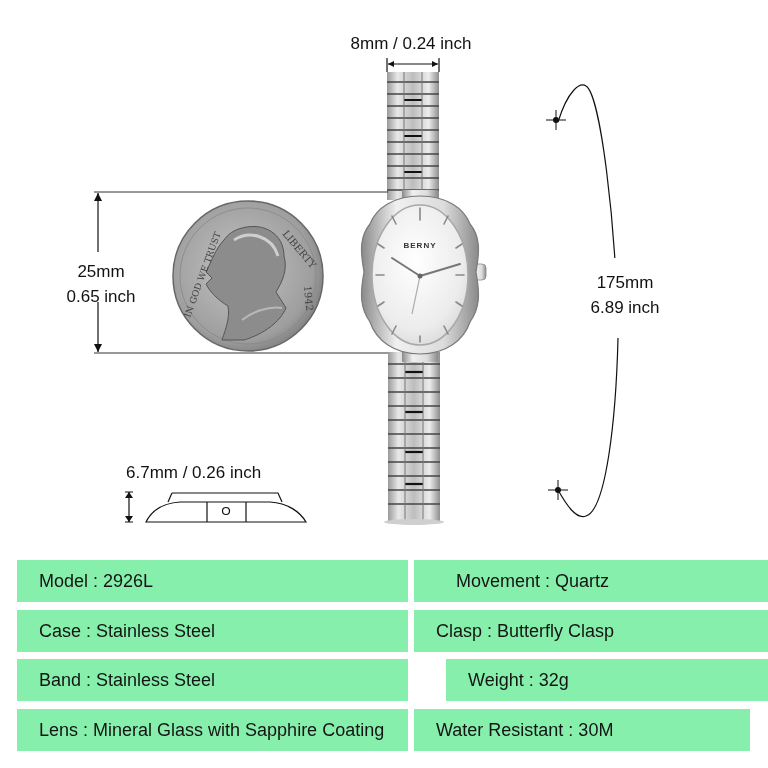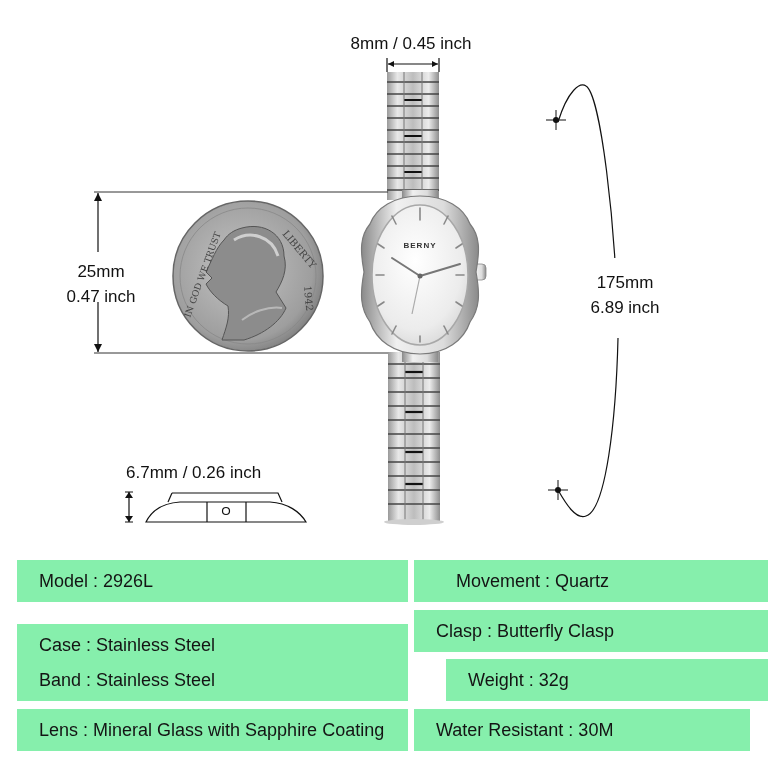--- a/index.html
+++ b/index.html
@@ -7,21 +7,21 @@
   body { position: relative; font-family: "Liberation Sans", "DejaVu Sans", sans-serif; color: #111; }
   .abs { position: absolute; }
   .dim-label { font-size: 17px; color: #111; white-space: nowrap; }
   .center { text-align: center; }
   .spec-row { position: absolute; height: 42px; background: #86efac; display: flex; align-items: center; padding-left: 22px; font-size: 18px; color: #141414; }
   svg { position: absolute; overflow: visible; }
 </style>
 </head>
 <body>
 
-<div class="abs dim-label center" style="left:336px; top:34px; width:150px;">8mm / 0.45 inch</div>
+<div class="abs dim-label center" style="left:336px; top:34px; width:150px;">8mm / 0.24 inch</div>
 <svg style="left:385px;top:58px" width="56" height="14">
   <line x1="2" y1="0" x2="2" y2="14" stroke="#111" stroke-width="1.2"></line>
   <line x1="54" y1="0" x2="54" y2="14" stroke="#111" stroke-width="1.2"></line>
   <line x1="3" y1="6" x2="53" y2="6" stroke="#111" stroke-width="1.2"></line>
   <polygon points="3,6 9,3 9,9" fill="#111"></polygon>
   <polygon points="53,6 47,3 47,9" fill="#111"></polygon>
 </svg>
 
 <svg style="left:386px;top:72px" width="54" height="128">
   <defs>
@@ -147,21 +147,21 @@
 
 <svg style="left:90px;top:190px" width="300" height="166">
   <line x1="4" y1="2" x2="298" y2="2" stroke="#333" stroke-width="1"></line>
   <line x1="4" y1="163" x2="298" y2="163" stroke="#333" stroke-width="1"></line>
   <line x1="8" y1="3" x2="8" y2="62" stroke="#111" stroke-width="1.2"></line>
   <line x1="8" y1="112" x2="8" y2="162" stroke="#111" stroke-width="1.2"></line>
   <polygon points="8,3 4,11 12,11" fill="#111"></polygon>
   <polygon points="8,162 4,154 12,154" fill="#111"></polygon>
 </svg>
 <div class="abs dim-label center" style="left:46px; top:262px; width:110px;">25mm</div>
-<div class="abs dim-label center" style="left:46px; top:287px; width:110px;">0.47 inch</div>
+<div class="abs dim-label center" style="left:46px; top:287px; width:110px;">0.65 inch</div>
 
 <svg style="left:540px;top:80px" width="100" height="445">
   <path d="M18,42 C28,10 40,2 46,6 C60,14 76,140 78,256" fill="none" stroke="#111" stroke-width="1.2"></path>
   <path d="M78,258 C76,340 66,430 46,436 C36,440 26,424 18,410" fill="none" stroke="#111" stroke-width="1.2"></path>
   <circle cx="16" cy="40" r="3" fill="#111"></circle>
   <line x1="6" y1="40" x2="26" y2="40" stroke="#111" stroke-width="1"></line>
   <line x1="16" y1="30" x2="16" y2="50" stroke="#111" stroke-width="1"></line>
   <circle cx="18" cy="410" r="3" fill="#111"></circle>
   <line x1="8" y1="410" x2="28" y2="410" stroke="#111" stroke-width="1"></line>
   <line x1="18" y1="400" x2="18" y2="420" stroke="#111" stroke-width="1"></line>
@@ -180,21 +180,21 @@
   <path d="M52,3 L158,3 L162,12" fill="none" stroke="#111" stroke-width="1.2"></path>
   <path d="M52,3 L48,12" fill="none" stroke="#111" stroke-width="1.2"></path>
   <path d="M26,32 C32,20 44,13 60,12 L150,12 C168,13 180,22 186,32 Z" fill="#fff" stroke="#111" stroke-width="1.2"></path>
   <line x1="87" y1="12" x2="87" y2="32" stroke="#111" stroke-width="1.2"></line>
   <line x1="126" y1="12" x2="126" y2="32" stroke="#111" stroke-width="1.2"></line>
   <circle cx="106" cy="21" r="3.5" fill="none" stroke="#111" stroke-width="1.2"></circle>
 </svg>
 
 <div>
   <div class="spec-row" style="left:17px; top:560px; width:391px;">Model : 2926L</div>
-  <div class="spec-row" style="left:17px; top:624px; width:391px;">Case : Stainless Steel</div>
+  <div class="spec-row" style="left:17px; top:610px; width:391px;">Case : Stainless Steel</div>
   <div class="spec-row" style="left:17px; top:659px; width:391px;">Band : Stainless Steel</div>
   <div class="spec-row" style="left:17px; top:709px; width:391px;">Lens : Mineral Glass with Sapphire Coating</div>
 
   <div class="spec-row" style="left:414px; top:560px; width:404px;padding-left:42px;">Movement : Quartz</div>
   <div class="spec-row" style="left:414px; top:610px; width:404px;">Clasp : Butterfly Clasp</div>
   <div class="spec-row" style="left:414px; top:659px; width:336px;margin-left:32px;">Weight : 32g</div>
   <div class="spec-row" style="left:414px; top:709px; width:336px;">Water Resistant : 30M</div>
 </div>
 
 </body></html>

